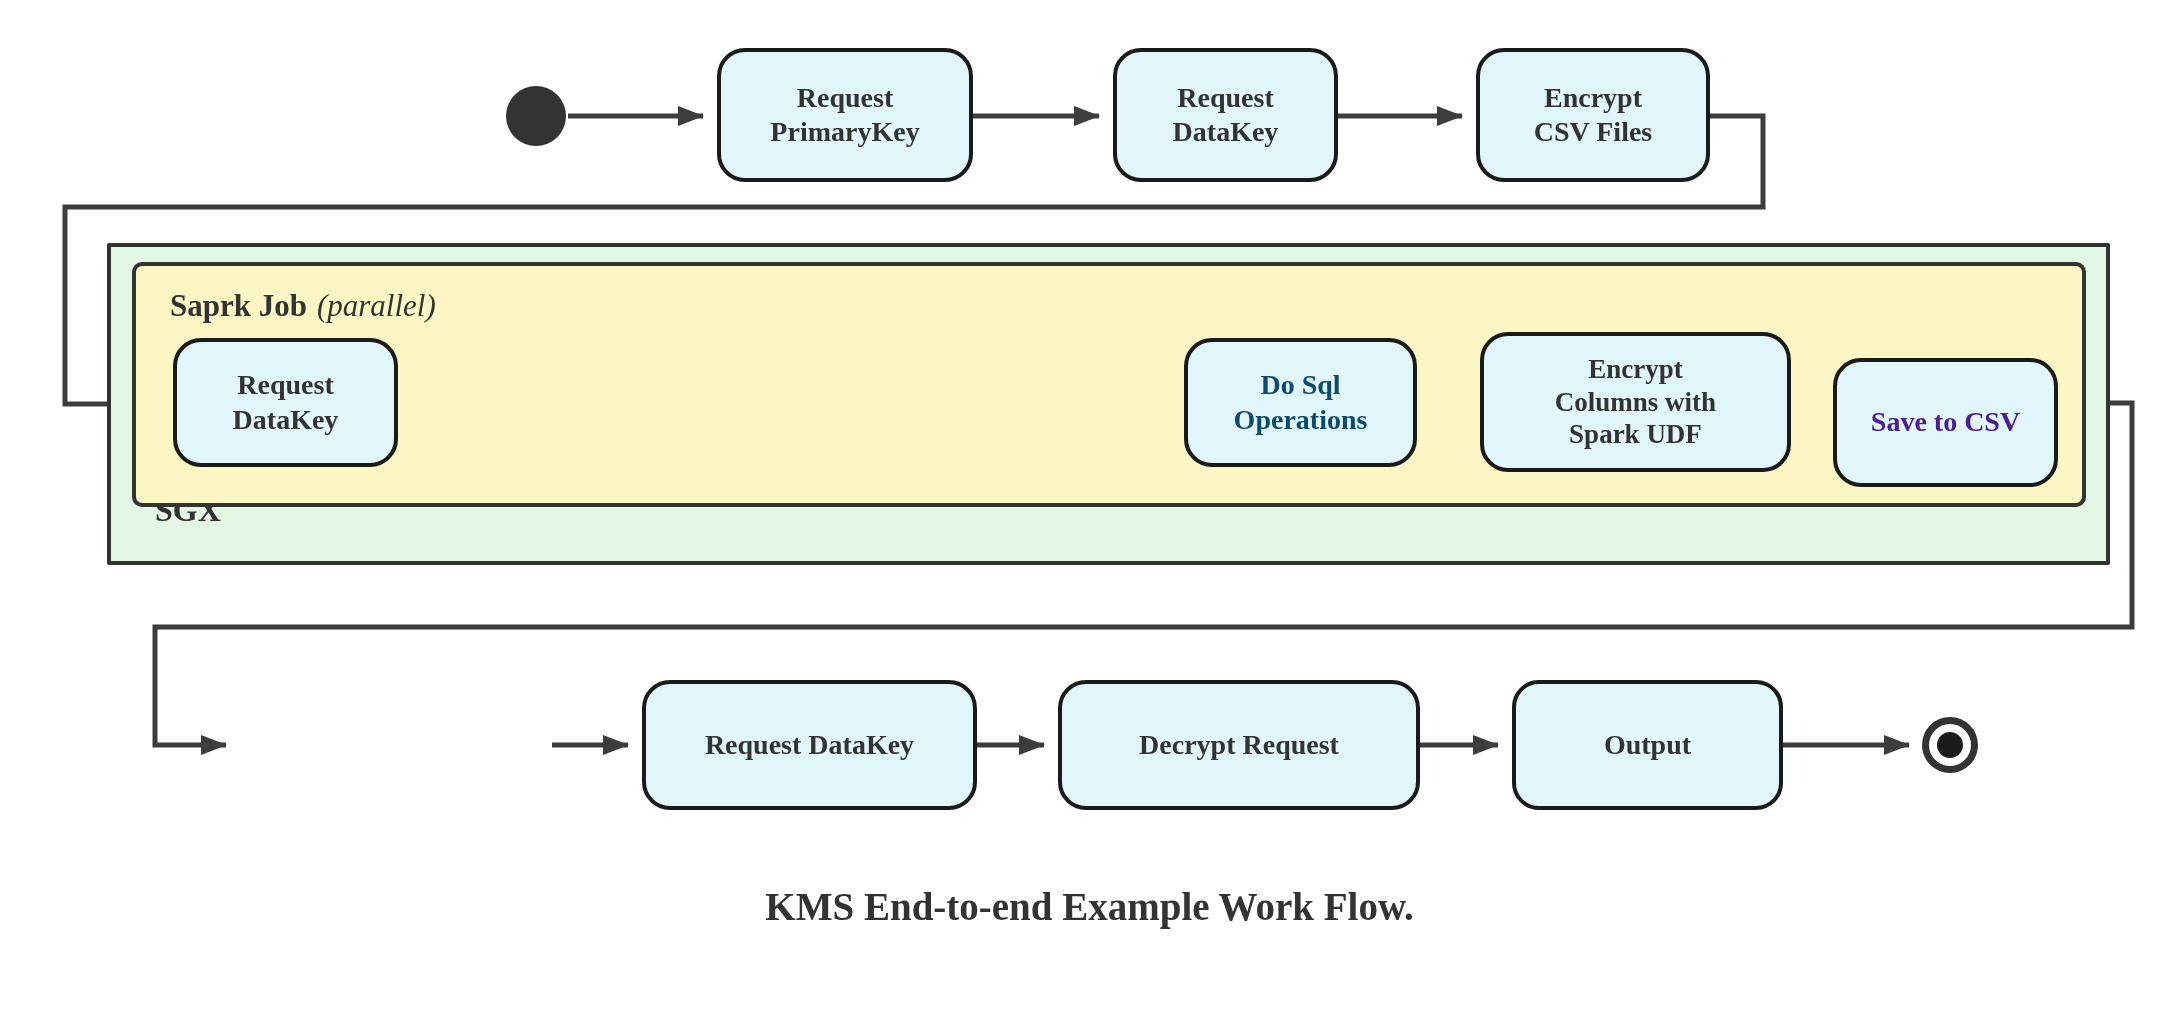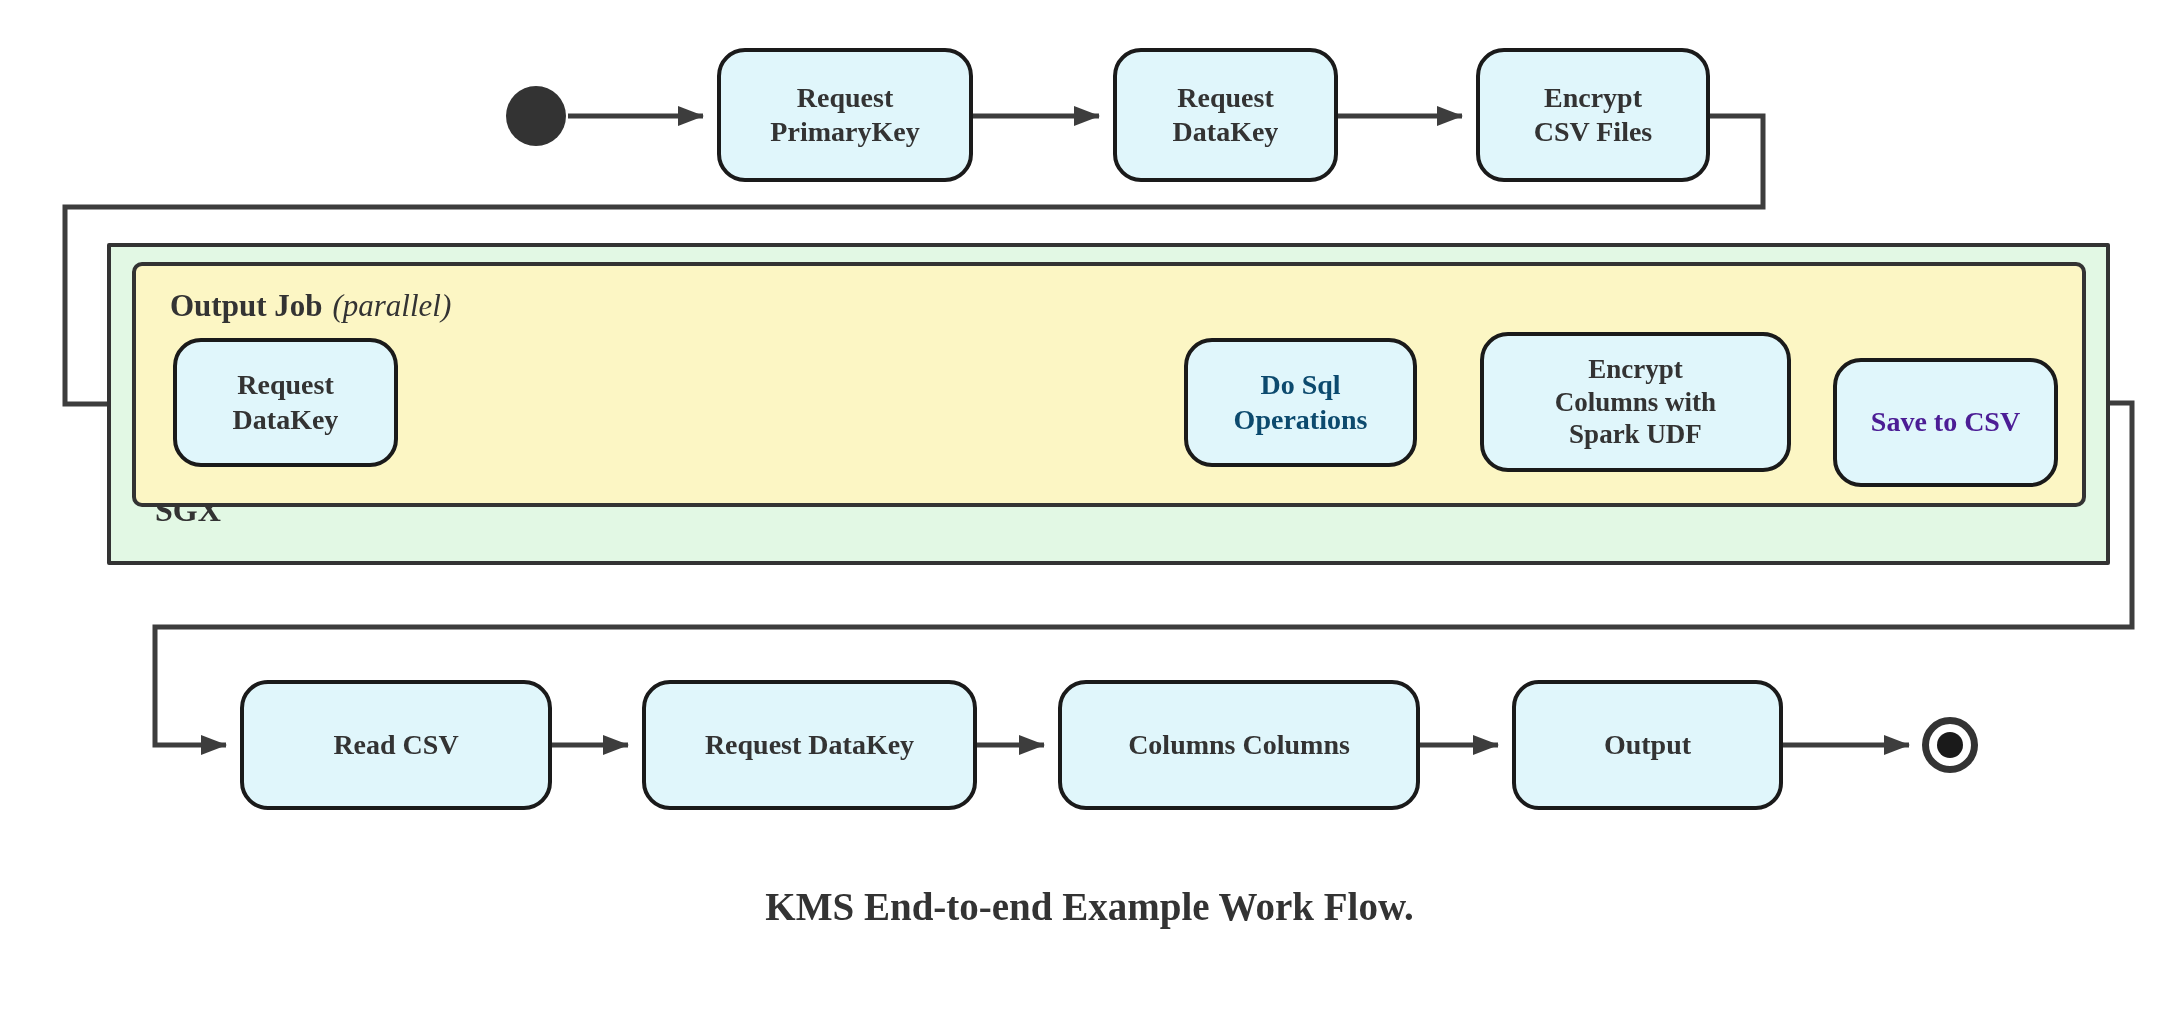--- a/index.html
+++ b/index.html
@@ -143,36 +143,35 @@
 DataKey</div>
   <div class="node" style="left: 1476px; top: 48px; width: 234px; height: 134px; background-color: rgb(224, 246, 251); border-color: rgb(26, 26, 26); color: rgb(51, 51, 51);">Encrypt
 CSV Files</div>
 
   <div class="container-box sgx-box" style="left: 107px; top: 243px; width: 2003px; height: 322px; background-color: rgb(226, 248, 228); border-color: rgb(51, 51, 51);">
     <div class="sgx-label" style="color: rgb(51, 51, 51);">SGX</div>
   </div>
 
   <div class="container-box spark-box" style="left: 132px; top: 262px; width: 1954px; height: 245px; background-color: rgb(252, 246, 196); border-color: rgb(51, 51, 51);">
     <div class="spark-label">
-      <span class="bold-part">Output Job</span><span class="italic-part">(parallel)</span>
+      <span class="bold-part">Saprk Job</span><span class="italic-part">(parallel)</span>
     </div>
   </div>
 
   <div class="node" style="left: 173px; top: 338px; width: 225px; height: 129px; background-color: rgb(224, 246, 251); border-color: rgb(26, 26, 26); color: rgb(51, 51, 51);">Request
 DataKey</div>
   <div class="node" style="left: 1184px; top: 338px; width: 233px; height: 129px; background-color: rgb(224, 246, 251); border-color: rgb(26, 26, 26); color: #0c4a6e;">Do Sql
 Operations</div>
   <div class="node" style="left: 1480px; top: 332px; width: 311px; height: 140px; font-size: 27px; background-color: rgb(224, 246, 251); border-color: rgb(26, 26, 26); color: rgb(51, 51, 51);">Encrypt
 Columns with
 Spark UDF</div>
   <div class="node" style="left: 1833px; top: 338px; width: 225px; height: 129px; background-color: rgb(224, 246, 251); border-color: rgb(26, 26, 26); color: #4c1d95; margin-top: 20px;">Save to CSV</div>
 
-  <div class="node" style="left: 240px; top: 680px; width: 312px; height: 130px; background-color: rgb(224, 246, 251); border-color: rgb(26, 26, 26); color: rgb(51, 51, 51);">Read CSV</div>
   <div class="node" style="left: 642px; top: 680px; width: 335px; height: 130px; background-color: rgb(224, 246, 251); border-color: rgb(26, 26, 26); color: rgb(51, 51, 51);">Request DataKey</div>
-  <div class="node" style="left: 1058px; top: 680px; width: 362px; height: 130px; background-color: rgb(224, 246, 251); border-color: rgb(26, 26, 26); color: rgb(51, 51, 51);">Columns Columns</div>
+  <div class="node" style="left: 1058px; top: 680px; width: 362px; height: 130px; background-color: rgb(224, 246, 251); border-color: rgb(26, 26, 26); color: rgb(51, 51, 51);">Decrypt Request</div>
   <div class="node" style="left: 1512px; top: 680px; width: 271px; height: 130px; background-color: rgb(224, 246, 251); border-color: rgb(26, 26, 26); color: rgb(51, 51, 51); border-radius: 27px;">Output</div>
 
   <div class="end-node" style="left:1922px; top:717px;">
     <div class="end-node-dot"></div>
   </div>
 
   <div class="caption" style="color: rgb(51, 51, 51);">KMS End-to-end Example Work Flow.</div>
 
 </div>
 

